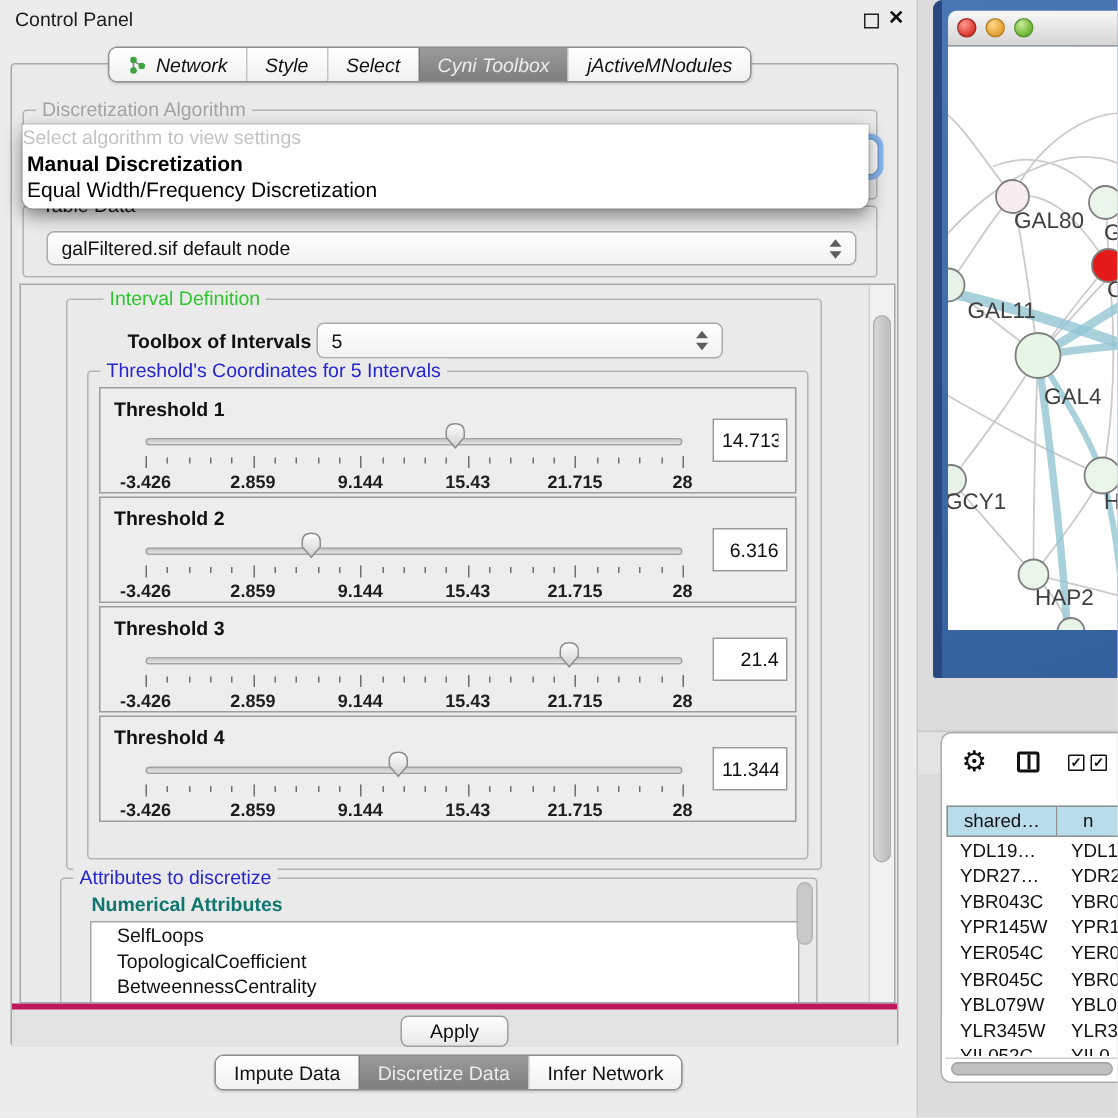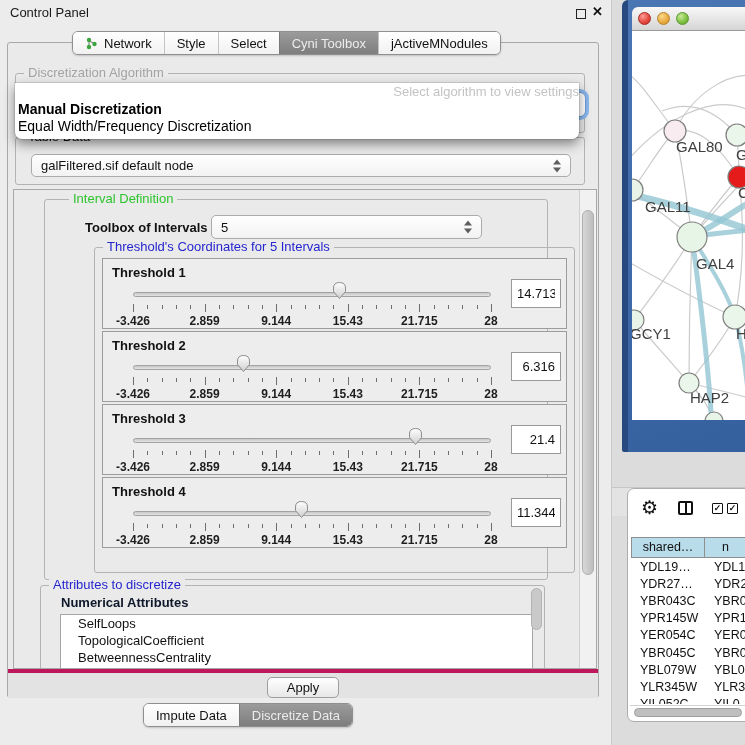--- a/index.html
+++ b/index.html
@@ -10,21 +10,21 @@
     font-family:"Liberation Sans", sans-serif;
     -webkit-font-smoothing: antialiased;
   }
   
   .control-panel { position:absolute; left:0; top:0; width:612px; height:745px; background:#ECECEC; border-right:1px solid #C9C9C9; }
   .cp-title { position:absolute; left:10px; top:5px; font-size:13px; color:#1A1A1A; }
   .float-icon { position:absolute; left:576px; top:9px; width:10px; height:10px; border:1.5px solid #222; background:#ECECEC; }
   .close-icon { position:absolute; left:592px; top:4px; font-size:13px; font-weight:bold; color:#111; }
 
   .tabstrip { position:absolute; display:flex; border:1px solid #8F8F8F; border-radius:6px; overflow:hidden; height:24px; box-shadow:0 1px 2px rgba(0,0,0,.18); background:#FFF; }
-  .tabstrip.top { left:72px; top:31px; z-index:6; }
+  .tabstrip.top { left:72px; top:31px; z-index:6;font-style:italic; }
   .tabstrip.bottom { left:143px; top:703px; }
   .tab { display:flex; align-items:center; padding:0 12px; font-size:13px; color:#111; background:linear-gradient(#FFFFFF,#F1F1F1); white-space:nowrap; }
   .tab + .tab { border-left:1px solid #C4C4C4; }
   .tab.selected { background:linear-gradient(#9B9B9B,#7E7E7E); color:#ECECEC; border-left-color:#787878; }
   .tab .net-icon { margin-right:6px; display:inline-flex; }
 
   .content { position:absolute; left:7px; top:42px; width:592px; height:656px; background:#EAEAEA; border:1px solid #A8A8A8; border-radius:3px; }
 
   .group { position:absolute; border:1px solid #B3B3B3; border-radius:3px; }
   .group-title { position:absolute; top:-9px; left:8px; font-size:13px; background:#EAEAEA; padding:0 4px; white-space:nowrap; }
@@ -34,45 +34,45 @@
   #tabledata-group { left:7px; top:94px; width:570px; height:48px; }
 
   .combo { position:absolute; background:linear-gradient(#FFFFFF,#F2F2F2); border:1px solid #ABABAB; border-radius:5px; font-size:13px; color:#111; display:flex; align-items:center; padding:0 22px 0 9px; }
   .stepper { position:absolute; right:8px; top:50%; width:9px; height:13px; transform:translateY(-50%); }
   .stepper::before { content:""; position:absolute; top:0; left:0; border-left:4.5px solid transparent; border-right:4.5px solid transparent; border-bottom:5px solid #5E5E5E; }
   .stepper::after  { content:""; position:absolute; bottom:0; left:0; border-left:4.5px solid transparent; border-right:4.5px solid transparent; border-top:5px solid #5E5E5E; }
   #tabledata-combo { left:15px; top:16px; width:540px; height:23px; }
 
   #focus-sliver { position:absolute; left:552px; top:49px; width:26px; height:25px; border-radius:6px; background:#FFF; border:1px solid #6F9CD6; box-shadow:0 0 0 3px #8AB6EC; z-index:2; }
   #popup { position:absolute; left:7px; top:40px; width:564px; height:56px; background:#FFFFFF; border-radius:0 0 7px 7px; box-shadow:0 5px 12px rgba(0,0,0,.45), 0 0 0 1px rgba(0,0,0,.10); z-index:5; overflow:hidden; }
-  .popup-placeholder { height:18px; line-height:18px; text-align:right; font-size:13px; color:#C3C3C3; }
+  .popup-placeholder { height:18px; line-height:18px; text-align:left; font-size:13px; color:#C3C3C3; }
   .popup-item { height:17px; line-height:17px; font-size:14px; color:#000; padding-left:3px; }
   .popup-item.bold { font-weight:bold; }
 
   #scrollpane { position:absolute; left:5px; top:146px; width:584px; height:480px; border:1px solid #A8A8A8; background:#EAEAEA; overflow:hidden; }
   .vtrack { position:absolute; left:565px; top:0; width:17px; height:478px; background:#F1F1F1; border-left:1px solid #CFCFCF; }
   .vthumb { position:absolute; left:2px; top:20px; width:12px; height:365px; border-radius:7px; background:linear-gradient(90deg,#D8D8D8,#BDBDBD); border:1px solid #AEAEAE; }
 
   #interval-group { left:30px; top:9px; width:504px; height:381px; }
   .noi-label { position:absolute; left:40px; top:20px; font-size:13px; font-weight:bold; color:#111; }
   #noi-combo { left:166px; top:15px; width:271px; height:24px; }
-  #thresholds-group { left:13px; top:47px; width:481px; height:326px;margin-left:36px; }
+  #thresholds-group { left:13px; top:47px; width:481px; height:326px; }
   .tp-stack { position:absolute; left:7px; top:10px; display:flex; flex-direction:column; gap:2px; }
   .threshold-panel { position:relative; width:465px; height:71px; background:#EDEDED; border:1px solid #9C9C9C; }
   .th-label { position:absolute; left:9px; top:6px; font-size:13px; font-weight:bold; color:#111; }
   .track { position:absolute; left:30px; top:33px; width:358px; height:5px; border-radius:3px; background:linear-gradient(#C7C7C7,#E3E3E3); border:1px solid #A3A3A3; }
   .thumb-svg { position:absolute; top:22px; }
   .tick { position:absolute; width:1px; background:#6E6E6E; }
   .tick.minor { top:46px; height:4px; }
   .tick.major { top:45px; height:8px; }
   .tick-label { position:absolute; top:55px; font-size:12px; font-weight:bold; color:#1E1E1E; transform:translateX(-50%); white-space:nowrap; }
   .th-value { position:absolute; left:408px; top:20px; width:50px; height:29px; background:#FFF; border:1px solid #999; font-size:13px; font-family:"Liberation Sans",sans-serif; text-align:right; padding:0 5px; color:#111; }
 
   #attrs-group { left:26px; top:395px; width:505px; height:105px; }
-  .na-label { position:absolute; left:20px; top:9px; font-size:13px; font-weight:bold; color:#0f172a; }
+  .na-label { position:absolute; left:20px; top:9px; font-size:13px; font-weight:bold; color:#0f766e; }
   .attr-list { position:absolute; left:19px; top:28px; width:473px; height:70px; background:#FFF; border:1px solid #A5A5A5; overflow:hidden; }
   .attr-item { height:17px; line-height:17px; font-size:13px; color:#111; padding-left:17px; }
   .attr-scroll { position:absolute; right:2px; top:2px; width:11px; height:42px; background:#C9C9C9; border:1px solid #B2B2B2; border-radius:6px; }
 
   #apply-row { position:absolute; left:0; top:626px; width:590px; height:29px; background:#E3E3E3; border-top:4px solid #be185d; }
   #apply-btn { position:absolute; left:50%; transform:translateX(-50%); top:4px; width:72px; height:21px; background:linear-gradient(#FFFFFF,#E7E7E7); border:1px solid #9E9E9E; border-radius:5px; font-size:13px; font-family:"Liberation Sans",sans-serif; color:#111; }
 
   
   .right { position:absolute; left:612px; top:0; width:133px; height:745px; background:#DCDCDC; }
   .net-frame { position:absolute; left:10px; top:0; width:135px; height:452px; background:linear-gradient(160deg,#4A77B4,#35609E); border-left:6px solid #27497F; border-radius:6px 0 0 2px; }
@@ -379,20 +379,23 @@
     </div>
   </div>
 
   <div class="tabstrip bottom" id="bottom-tabs">
       <div class="tab">
         <span>Impute Data</span>
       </div>
       <div class="tab selected">
         <span>Discretize Data</span>
       </div>
+      <div class="tab">
+        <span>Infer Network</span>
+      </div>
     </div>
 </div>
 
 <div class="right">
   <div class="net-frame">
     <div class="net-titlebar">
       <span class="light red"></span>
       <span class="light yellow"></span>
       <span class="light green"></span>
     </div>

